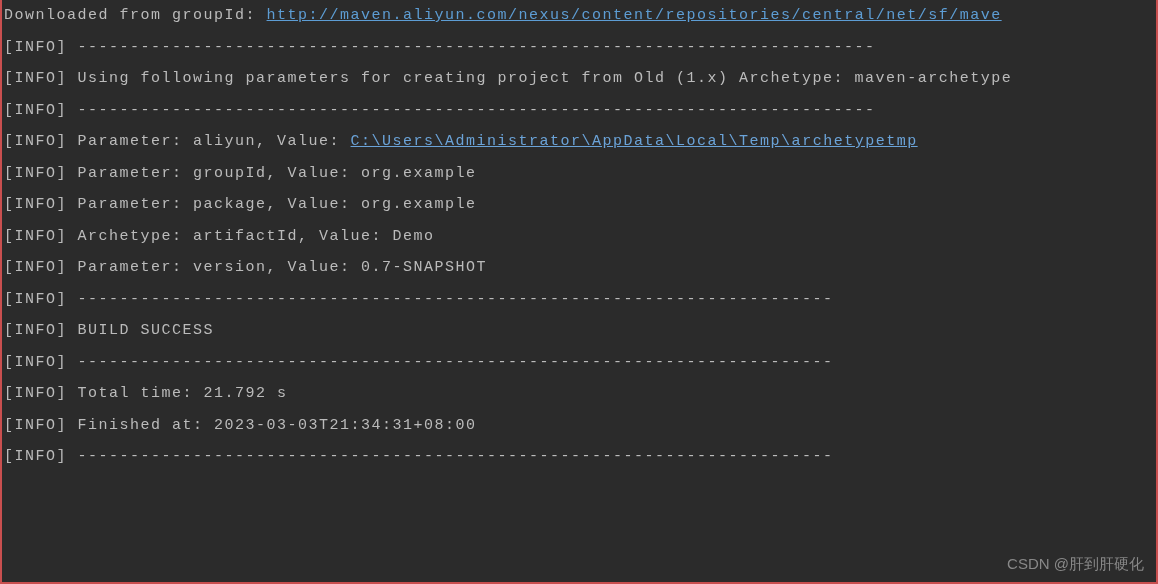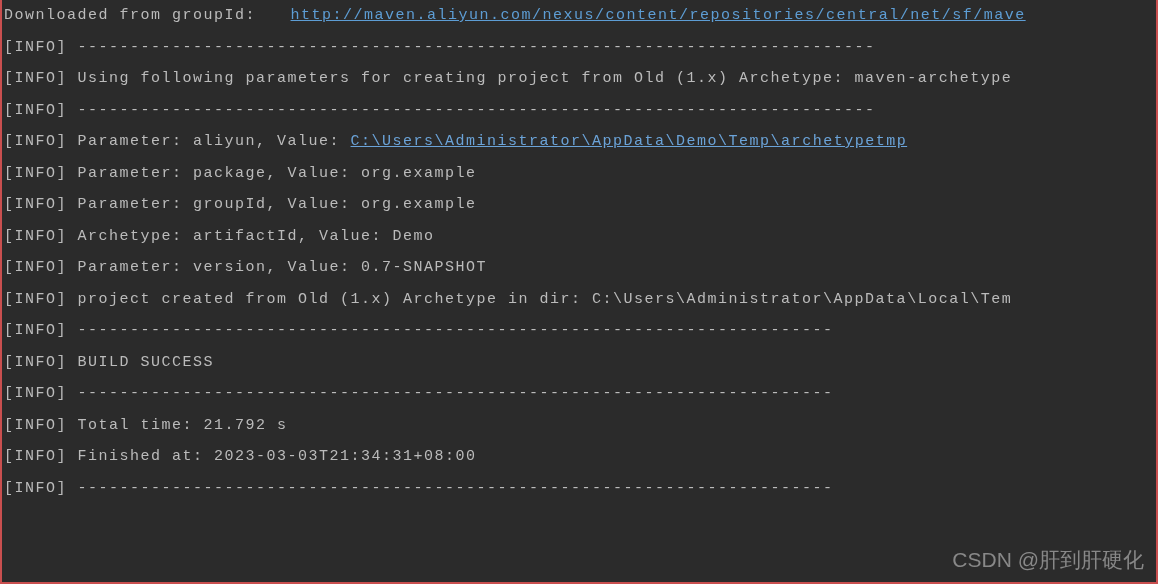--- a/index.html
+++ b/index.html
@@ -25,51 +25,49 @@
       letter-spacing: 1.5px;
       white-space: nowrap;
     }
     .line {
       display: block;
     }
     .link {
       color: #5d9dd4;
       text-decoration: underline;
       cursor: pointer;
-      margin-left: 24px;
     }
     .link2 {
       color: #6ba3d8;
       text-decoration: underline;
       cursor: pointer;
     }
     .watermark {
       position: absolute;
       bottom: 8px;
       right: 12px;
       font-family: Arial, sans-serif;
-      font-size: 21px;
+      font-size: 15px;
       color: #888888;
       letter-spacing: 0;
     }
   </style>
 </head>
 <body>
 
 <div class="terminal" id="terminal-container">
 <div class="line"><span>Downloaded from groupId: </span><span class="link">http://maven.aliyun.com/nexus/content/repositories/central/net/sf/mave</span></div>
     <div class="line">[INFO] ----------------------------------------------------------------------------</div>
     <div class="line">[INFO] Using following parameters for creating project from Old (1.x) Archetype: maven-archetype</div>
     <div class="line">[INFO] ----------------------------------------------------------------------------</div>
-    <div class="line"><span>[INFO] Parameter: aliyun, Value: </span><span class="link2">C:\Users\Administrator\AppData\Demo\Temp\archetypetmp</span></div>
+    <div class="line"><span>[INFO] Parameter: aliyun, Value: </span><span class="link2">C:\Users\Administrator\AppData\Local\Temp\archetypetmp</span></div>
+    <div class="line">[INFO] Parameter: groupId, Value: org.example</div>
     <div class="line">[INFO] Parameter: package, Value: org.example</div>
-    <div class="line">[INFO] Parameter: groupId, Value: org.example</div>
     <div class="line">[INFO] Archetype: artifactId, Value: Demo</div>
     <div class="line">[INFO] Parameter: version, Value: 0.7-SNAPSHOT</div>
-    <div class="line">[INFO] project created from Old (1.x) Archetype in dir: C:\Users\Administrator\AppData\Local\Tem</div>
     <div class="line">[INFO] ------------------------------------------------------------------------</div>
     <div class="line">[INFO] BUILD SUCCESS</div>
     <div class="line">[INFO] ------------------------------------------------------------------------</div>
     <div class="line">[INFO] Total time:  21.792 s</div>
     <div class="line">[INFO] Finished at: 2023-03-03T21:34:31+08:00</div>
     <div class="line">[INFO] ------------------------------------------------------------------------</div>
   </div>
 
 <div class="watermark">CSDN @肝到肝硬化</div>
 

